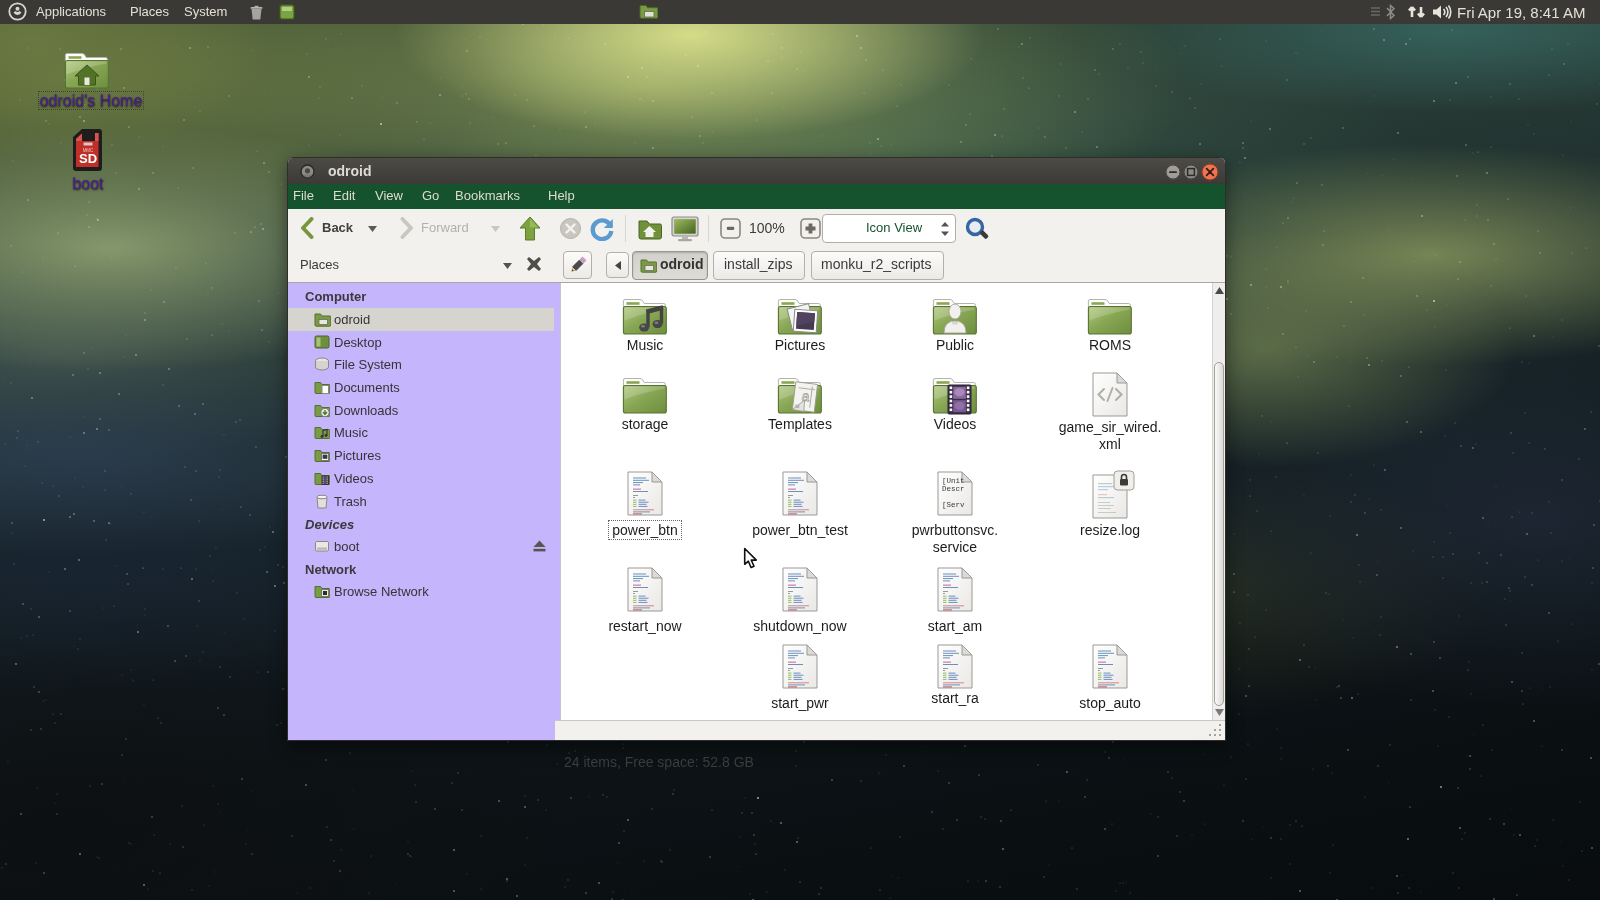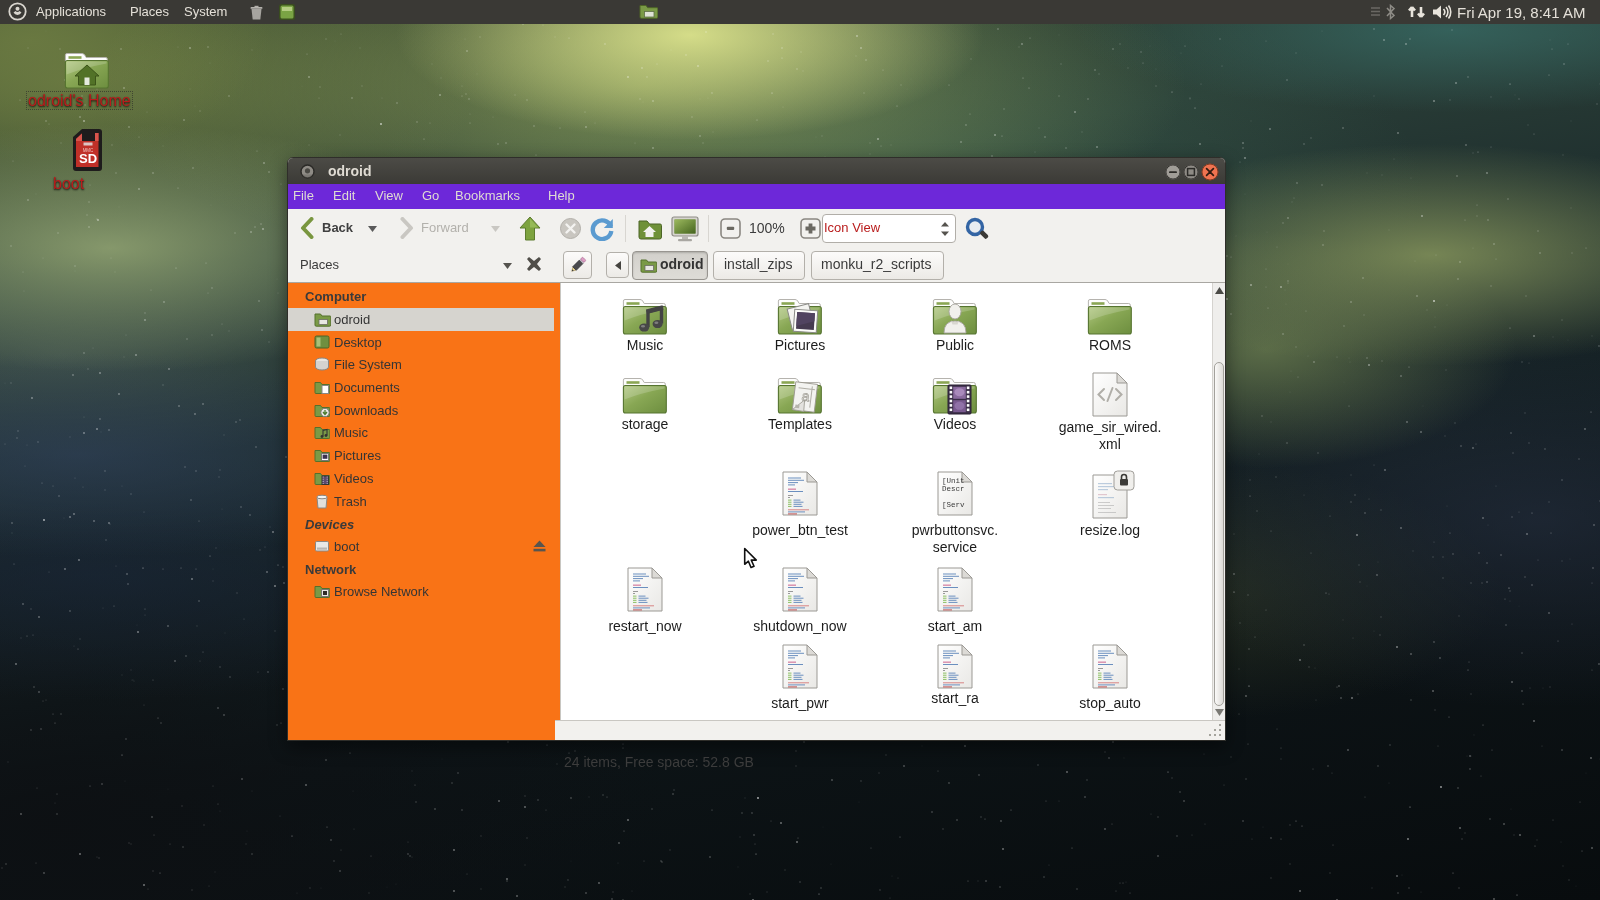--- a/index.html
+++ b/index.html
@@ -21,32 +21,32 @@
     radial-gradient(ellipse 700px 300px at 900px 190px, rgba(72,118,92,.4), rgba(72,118,92,0) 75%),
     radial-gradient(ellipse 420px 180px at 1200px 590px, rgba(72,82,48,.38), rgba(72,82,48,0) 72%),
     radial-gradient(ellipse 760px 400px at 60px 830px, rgba(13,16,19,.95), rgba(13,16,19,0) 82%),
     linear-gradient(170deg, #2e3d2a 0%, #2a3e37 26%, #182629 48%, #0d1417 70%, #080c0e 100%);
 }
 #stars { position:absolute; left:0; top:0; width:1600px; height:900px; }
 
 #panel { position:absolute; left:0; top:0; width:1600px; height:24px; background:#3a3935; color:#e4e0d8; font-size:13px; }
 #panel .m { position:absolute; top:4px; }
 
-.dlabel { position:absolute; color:#b91c1c; font-size:16px; text-align:left; text-shadow:0 1px 2px rgba(0,0,0,.9); }
+.dlabel { position:absolute; color:#4c1d95; font-size:16px; text-align:center; text-shadow:0 1px 2px rgba(0,0,0,.9); }
 
 #win { position:absolute; left:287px; top:157px; width:939px; height:584px;
   border:1px solid #2f2e2a; border-radius:6px 6px 0 0; box-shadow:0 6px 18px rgba(0,0,0,.45);
   background:#f2f1ee; }
 #titlebar { position:absolute; left:0; top:0; width:937px; height:26px; border-radius:5px 5px 0 0;
   background:linear-gradient(#4c4b46, #3b3a36); }
-#menubar { position:absolute; left:0; top:26px; width:937px; height:25px; background:#6d28d9; }
+#menubar { position:absolute; left:0; top:26px; width:937px; height:25px; background:#14532d; }
 #menubar span { position:absolute; top:4px; color:#dfdbd3; font-size:13px; }
 #toolbar { position:absolute; left:0; top:51px; width:937px; height:39px; background:#f2f1ee; }
 #locbar { position:absolute; left:0; top:90px; width:937px; height:35px; background:#f2f1ee; border-bottom:1px solid #a9a7a2; }
-#sidebar { position:absolute; left:0; top:125px; width:305px; height:457px; background:#f97316; border-right:1px solid #c8c6c1;padding-left:37px; }
+#sidebar { position:absolute; left:0; top:125px; width:305px; height:457px; background:#c4b5fd; border-right:1px solid #c8c6c1;padding-left:37px; }
 #mainview { position:absolute; left:272px; top:125px; width:652px; height:437px; background:#fff; border-left:1px solid #c8c6c1; }
 #vscroll { position:absolute; left:924px; top:125px; width:13px; height:437px; background:#efeeec; border-left:1px solid #d5d3cf; }
 #statusbar { position:absolute; left:267px; top:562px; width:670px; height:20px; background:#f2f1ee; border-top:1px solid #c9c7c2; font-size:13px; color:#3c3c3c; }
 .sideitem { position:absolute; left:0; width:266px; height:23px; font-size:13px; color:#353535; }
 .sideitem .txt { position:absolute; left:46px; top:4px; }
 .shead { position:absolute; left:17px; width:240px; height:23px; font-weight:bold; font-size:13px; color:#3a3a3a; }
 
 .cell { position:absolute; width:150px; text-align:center; font-size:14px; color:#1c1c1c; }
 .cell svg { overflow:visible; }
 .cell .lab { margin-top:2px; line-height:17px; }
@@ -1706,21 +1706,21 @@
     <svg style="position:absolute;left:432px;top:9px" width="21" height="21" viewBox="0 0 21 21">
         <rect x="1" y="1" width="19" height="19" rx="4" fill="none" stroke="#8a8781" stroke-width="1.6"></rect>
         <rect x="6.8" y="8.8" width="7.4" height="3.2" rx="1" fill="#6b6962"></rect>
       </svg>
     <span style="position:absolute;left:461px;top:11px;font-size:14px;color:#3c3c3c;">100%</span>
     <svg style="position:absolute;left:512px;top:9px" width="21" height="21" viewBox="0 0 21 21">
         <rect x="1" y="1" width="19" height="19" rx="4" fill="none" stroke="#8a8781" stroke-width="1.6"></rect>
         <path d="M8.6 5.5 h3.8 v3.1 h3.1 v3.8 h-3.1 v3.1 h-3.8 v-3.1 H5.5 V8.6 h3.1 z" fill="#6b6962"></path>
       </svg>
     <div class="tbtn" style="left:534px;top:5px;width:134px;height:29px;background:#fff;border-color:#b1aea8;"></div>
-    <span style="position:absolute;left:536px;top:11px;font-size:13px;color:#b91c1c;">Icon View</span>
+    <span style="position:absolute;left:578px;top:11px;font-size:13px;color:#14532d;">Icon View</span>
     <svg style="position:absolute;left:653px;top:12px" width="8" height="16">
         <path d="M0 5.5 L4 1 L8 5.5 Z" fill="#55534e"></path>
         <path d="M0 10.5 L8 10.5 L4 15 Z" fill="#55534e"></path>
       </svg>
     <svg style="position:absolute;left:676px;top:7px" width="26" height="26" viewBox="0 0 26 26">
         <circle cx="11" cy="11" r="7.5" fill="#dfe9f3" fill-opacity=".5" stroke="#3465a4" stroke-width="3.4"></circle>
         <rect x="16.2" y="14.4" width="9" height="4.6" rx="1.6" transform="rotate(45 18 17)" fill="#3b3a36"></rect>
       </svg>
   </div>
   <div id="locbar">
@@ -1965,20 +1965,26 @@
         <path d="M25 1 l10 10 h-10z" fill="#dcdad6" stroke="#9b9994" stroke-width="1"></path>
         <g stroke="#b0aea8" stroke-width="2" fill="none" stroke-linecap="round">
           <path d="M12 17 L6.5 22.5 L12 28"></path>
           <path d="M20.5 16 L15.5 29"></path>
           <path d="M24 17 L29.5 22.5 L24 28"></path>
         </g>
       </svg>
       <div class="lab">game_sir_wired.<br>xml</div>
     </div>
 
+  <div class="cell" style="left:282px;top:313px;">
+      <svg width="36" height="45" style="display:block;margin:0 auto;">
+        <use href="#doc"></use>
+      </svg>
+      <div class="lab" style="margin-top:6px"><span style="border:1px dotted #666;padding:1px 3px;">power_btn</span></div>
+    </div>
   <div class="cell" style="left:437px;top:313px;text-align:center;">
       <svg width="36" height="45" style="display:block;margin:0 auto;">
         <use href="#doc"></use>
       </svg>
       <div class="lab" style="margin-top:6px">power_btn_test</div>
     </div>
   <div class="cell" style="left:592px;top:313px;">
       <svg width="36" height="45" style="display:block;margin:0 auto;">
         <path d="M1 1 h24 l10 10 v33 H1z" fill="url(#pageg)" stroke="#9b9994" stroke-width="1"></path>
         <path d="M25 1 l10 10 h-10z" fill="#dcdad6" stroke="#9b9994" stroke-width="1"></path>

